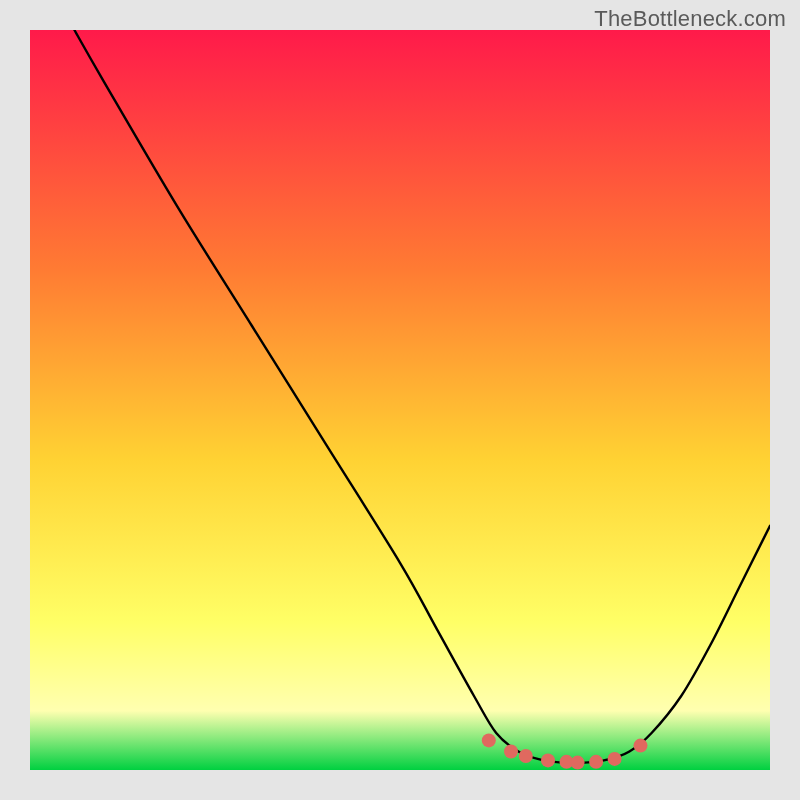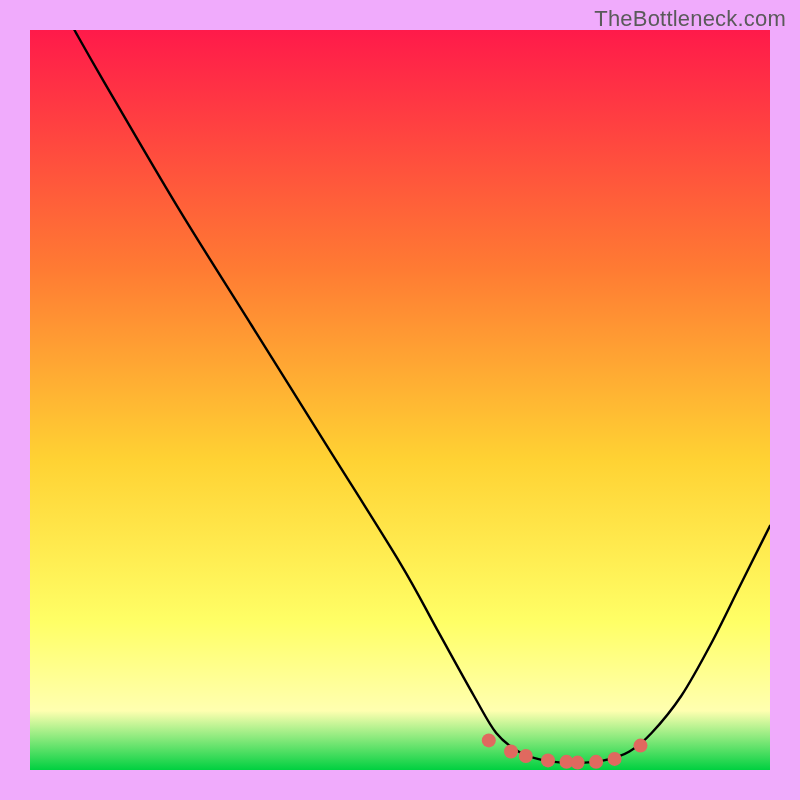--- a/index.html
+++ b/index.html
@@ -8,21 +8,21 @@
     width: 800px;
     height: 800px;
     background: #000;
     overflow: hidden;
     font-family: Arial, Helvetica, sans-serif;
   }
   .outer {
     position: relative;
     width: 800px;
     height: 800px;
-    background: #f0abfc;
+    background: #e5e5e5;
   }
   .watermark {
     position: absolute;
     top: 6px;
     right: 14px;
     color: #5a5a5a;
     font-size: 22px;
     font-weight: 500;
     letter-spacing: 0.2px;
     z-index: 5;

